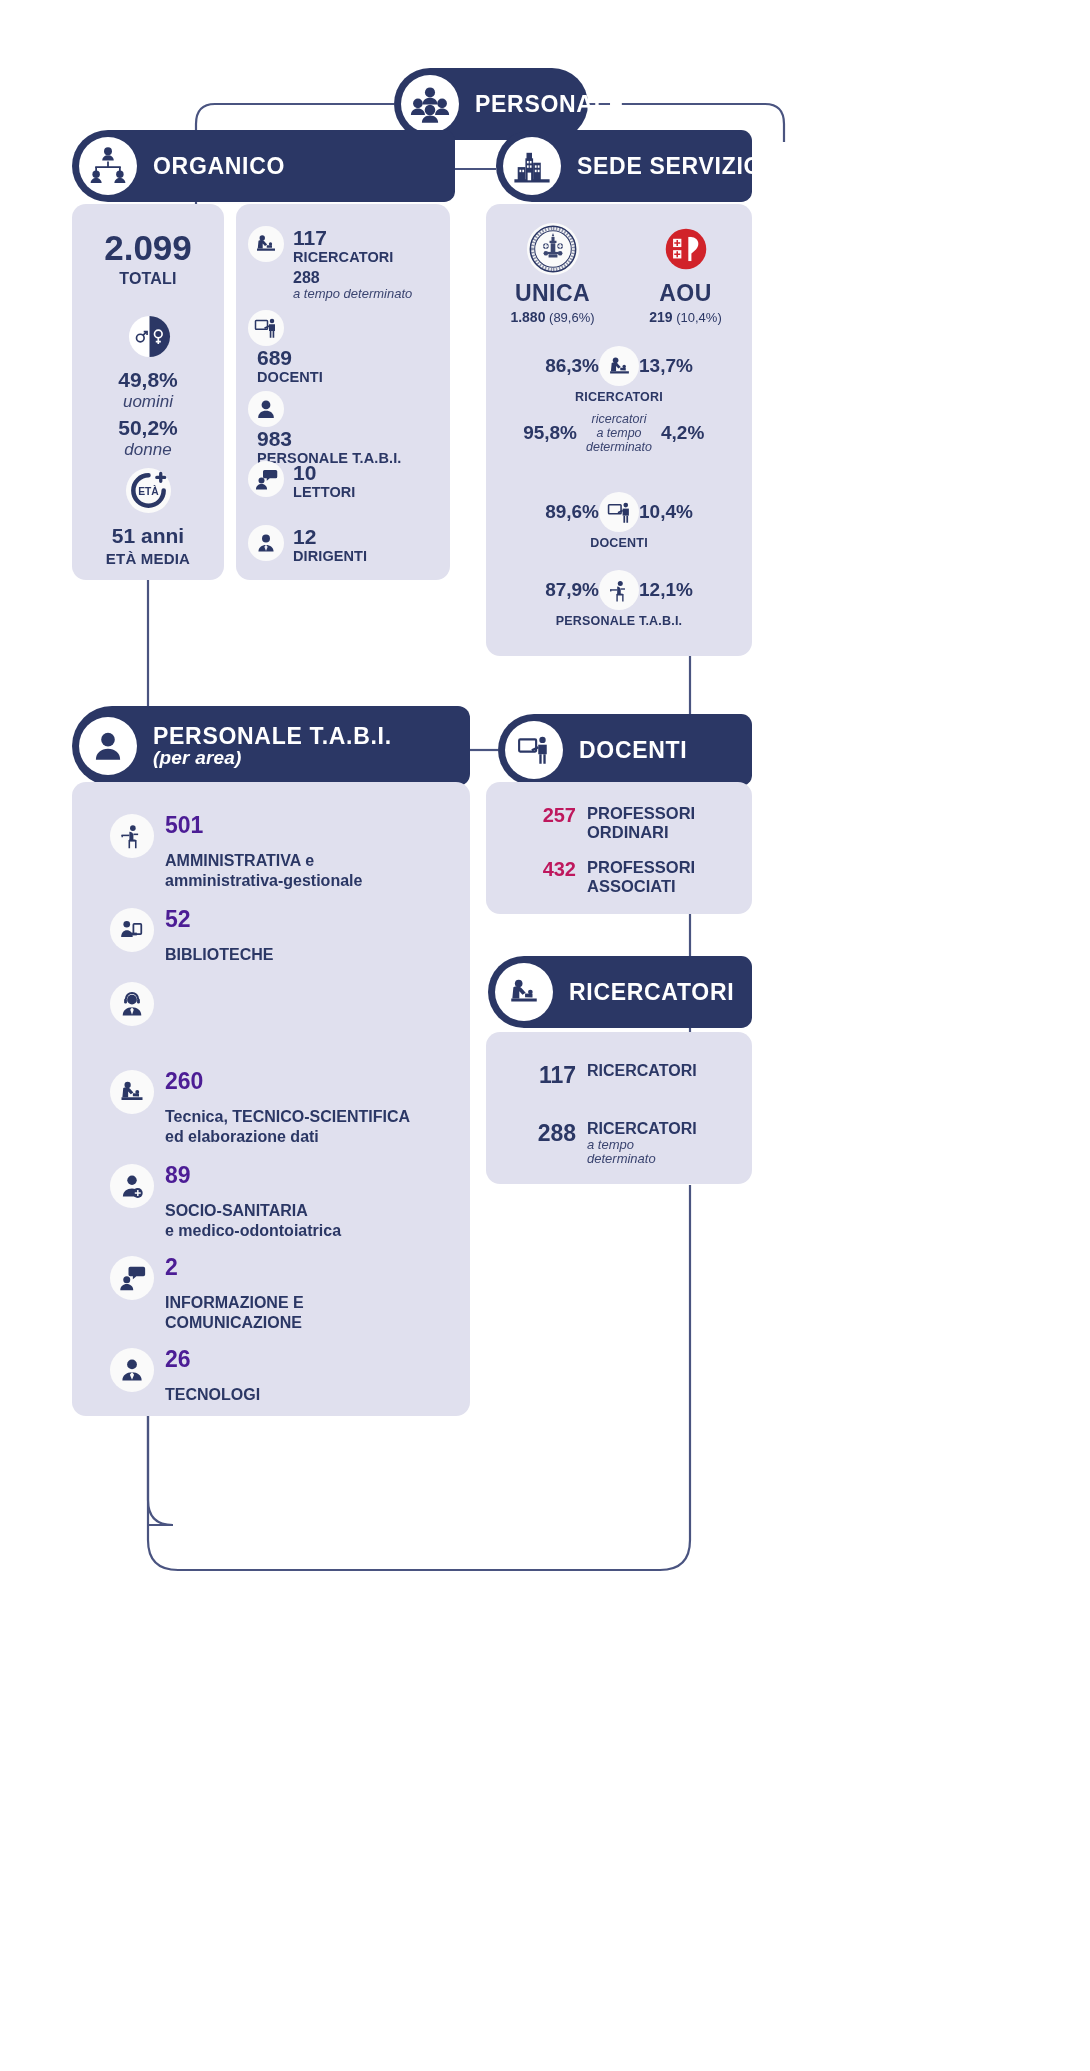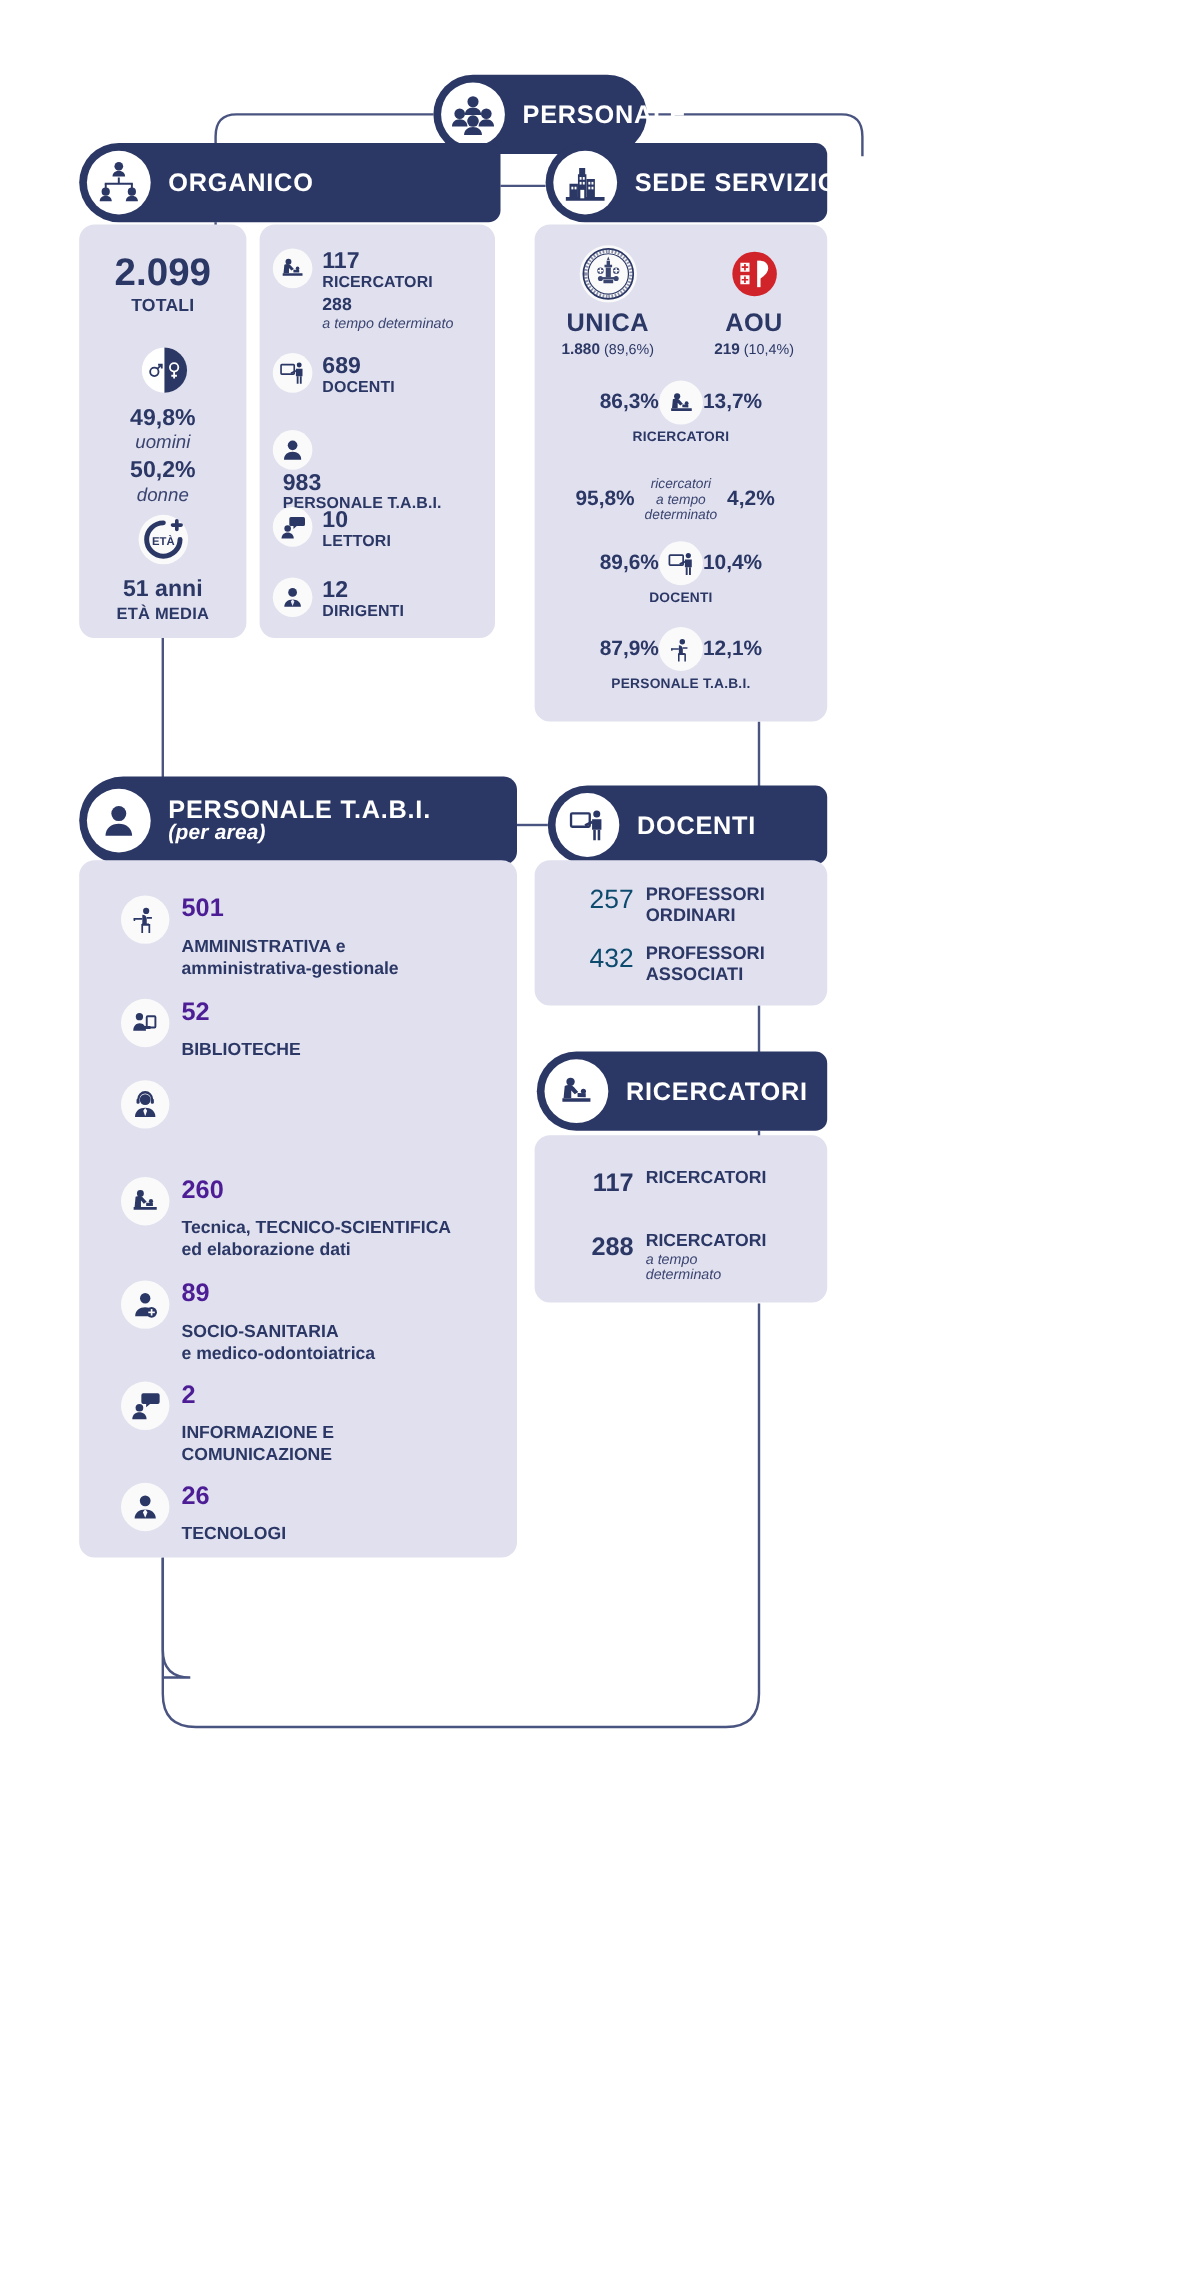--- a/index.html
+++ b/index.html
@@ -143,21 +143,21 @@
     background: #fafafa; flex: 0 0 auto;
     display: flex; align-items: center; justify-content: center;
   }
   .tabi-txt { margin-left: 11px; }
   .tabi-num { font-size: 23px; font-weight: bold; color: #4c1d95; line-height: 1.0; }
   .tabi-lbl { font-size: 16px; font-weight: bold; color: #2b3765; line-height: 1.22; margin-top: 14px; }
 
   
   #docenti-card { left: 486px; top: 782px; width: 266px; height: 132px; }
   .prof-row { position: absolute; display: flex; align-items: flex-start; }
-  .prof-num { font-size: 24px; font-weight: normal; color: #0c4a6e; text-align: right; width: 58px; }
+  .prof-num { font-size: 20px; font-weight: bold; color: #be185d; text-align: right; width: 58px; }
   .prof-lbl { font-size: 16.5px; font-weight: bold; color: #2b3765; line-height: 1.18; margin-left: 11px; }
 
   
   #ric-card { left: 486px; top: 1032px; width: 266px; height: 152px; }
   .ric-row { position: absolute; display: flex; align-items: flex-start; }
   .ric-num { font-size: 23px; font-weight: bold; color: #2b3765; text-align: right; width: 58px; }
   .ric-lbl { font-size: 16px; font-weight: bold; color: #2b3765; line-height: 1.1; margin-left: 11px; }
   .ric-lbl .it { display: block; font-size: 13px; font-style: italic; font-weight: normal; color: #3a4470; line-height: 1.12; }
 </style>
 </head>
@@ -285,21 +285,21 @@
           </svg>
       </div>
       <div class="role-txt">
         <div class="role-num">117</div>
         <div class="role-lbl">RICERCATORI</div>
         <div class="role-sub-num">288</div>
         <div class="role-sub-ital">a tempo determinato</div>
       </div>
     </div>
 
-    <div class="role-row" style="top:117px;">
+    <div class="role-row" style="top:106px;flex-direction:column;">
       <div class="icon-circle">
         <svg viewBox="0 0 32 32" width="24" height="24">
             <g fill="#2b3765">
           <rect x="2" y="6" width="16" height="11.5" rx="1" fill="none" stroke="#2b3765" stroke-width="2"></rect>
           <circle cx="24" cy="6.5" r="3"></circle>
           <path d="M20 11h8v9h-8z"></path>
               <path d="M21 20h2.2v9H21zM24.8 20H27v9h-2.2z"></path>
           <path d="M19.6 12.4 L13.5 15.4 l1 2 6.1-3z"></path>
         </g>
           </svg>
@@ -461,21 +461,21 @@
             <path d="M4 22h24v3H4zM17 17.5l7 .2v3.4l-7-.2z"></path>
                 <circle cx="22" cy="16" r="2.2"></circle>
           </g>
             </svg>
         </div>
         <div class="cmp-pct right">13,7%</div>
       </div>
       <div class="cmp-cap">RICERCATORI</div>
     </div>
 
-    <div class="cmp-row" style="top:229px;">
+    <div class="cmp-row" style="top:208px;">
       <div class="cmp-line">
         <div class="cmp-pct left">95,8%</div>
         <div class="cmp-mid-ital">
           <div>ricercatori</div>
           <div>a tempo</div>
           <div>determinato</div>
         </div>
         <div class="cmp-pct right">4,2%</div>
       </div>
     </div>

